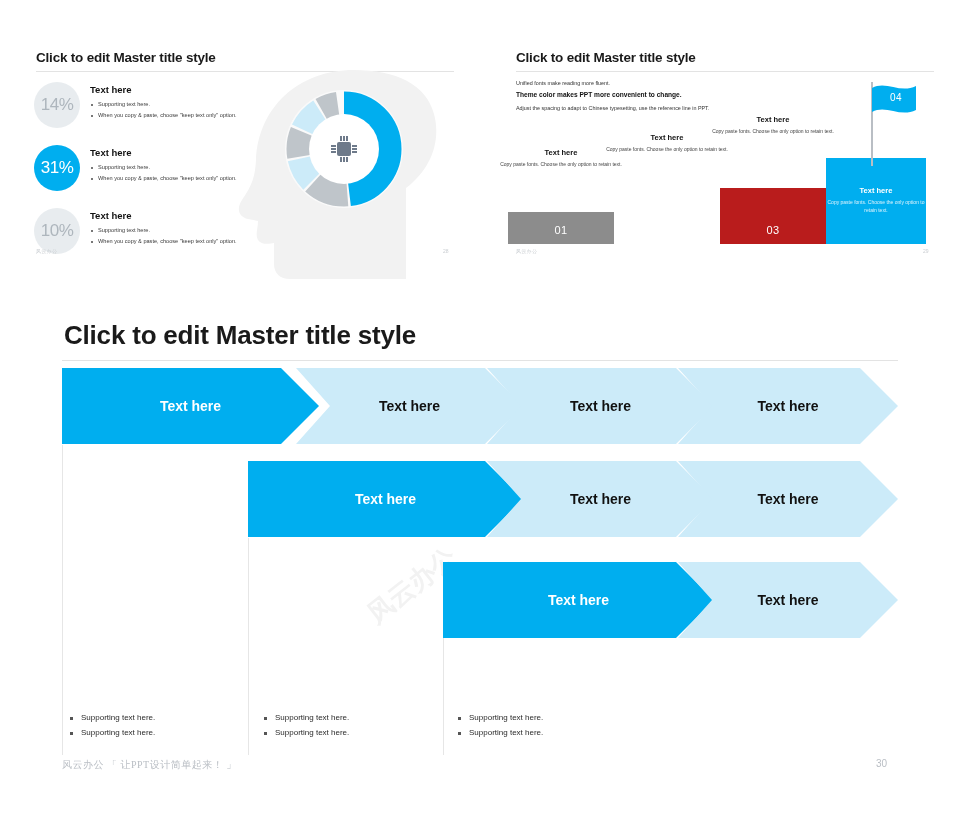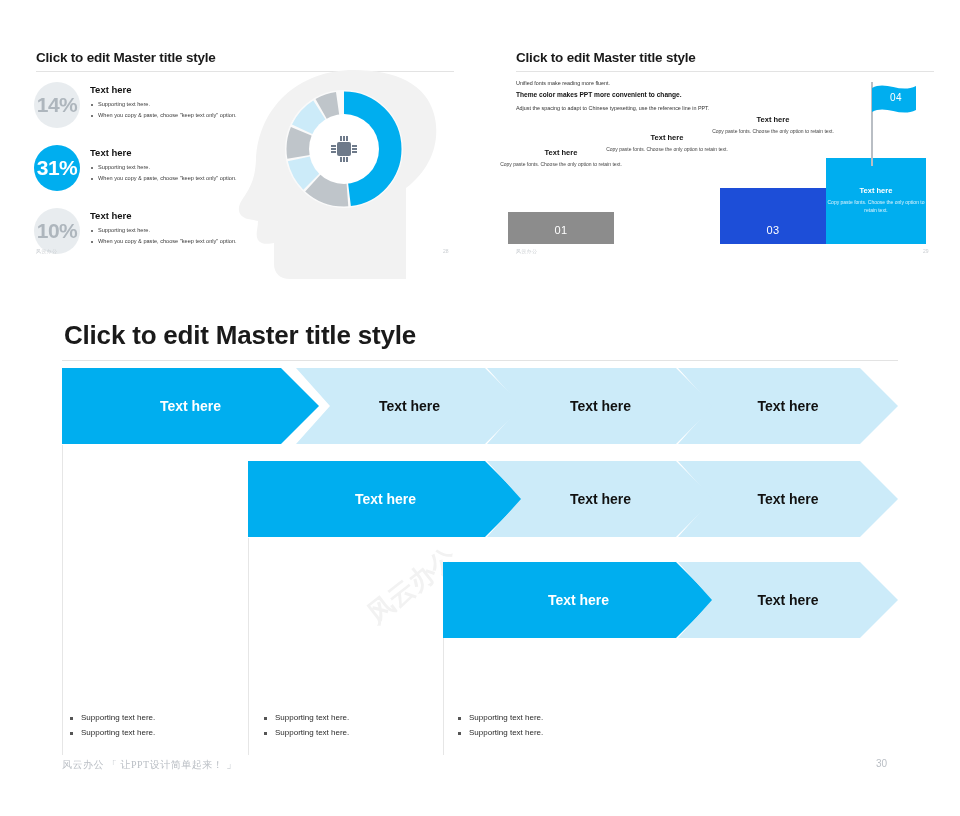--- a/index.html
+++ b/index.html
@@ -19,21 +19,21 @@
   
   #slide1{left:0;top:20;width:480px;height:250px;}
   #slide1{top:20px;}
   #s1-title{position:absolute;left:36px;top:30px;font-size:13.5px;}
   #s1-rule{position:absolute;left:36px;top:51px;width:418px;}
 
   .pct-row{position:absolute;left:34px;}
   .pct-circle{
     position:absolute;left:0;top:0;width:46px;height:46px;border-radius:50%;
     display:flex;align-items:center;justify-content:center;
-    font-size:21px;font-weight:700;letter-spacing:-0.5px;
+    font-size:17px;font-weight:400;letter-spacing:-0.5px;
   }
   .pct-grey{background:#e8ecef;color:#aeb6bd;}
   .pct-blue{background:#00AEEF;color:#ffffff;}
   .pct-body{position:absolute;left:56px;top:2px;width:230px;}
   .pct-head{font-size:9.5px;font-weight:bold;color:#111;margin-bottom:4px;}
   .pct-li{
     font-size:5.6px;color:#3a3a3a;line-height:1.9;
     position:relative;padding-left:8px;
   }
   .pct-li:before{
@@ -219,21 +219,21 @@
   <div class="s-title" id="s2-title">Click to edit Master title style</div>
   <div class="s-rule" id="s2-rule"></div>
 
   <div class="s2-p" style="top:59px;">Unified fonts make reading more fluent.</div>
   <div class="s2-p bold" style="top:70px;width:250px;">Theme color makes PPT more convenient to change.</div>
   <div class="s2-p" style="top:84px;">Adjust the spacing to adapt to Chinese typesetting, use the reference line in PPT.</div>
 
   <div class="stair" style="left:28px;bottom:26px;width:106px;height:32px;background:#8C8C8C;">
     <div class="stair-num">01</div>
   </div>
-  <div class="stair" style="left:240px;bottom:26px;width:106px;height:56px;background:#1d4ed8;">
+  <div class="stair" style="left:240px;bottom:26px;width:106px;height:56px;background:#b91c1c;">
     <div class="stair-num">03</div>
   </div>
   <div class="stair" style="left:346px;bottom:26px;width:100px;height:86px;background:#00AEEF;">
     <div class="s2-blue-cap" style="top:28px;">
       <div class="h">Text here</div>
       <div class="b">Copy paste fonts. Choose the only option to retain text.</div>
     </div>
   </div>
 
   <div class="flag-pole" style="left:391px;top:62px;height:84px;"></div>

